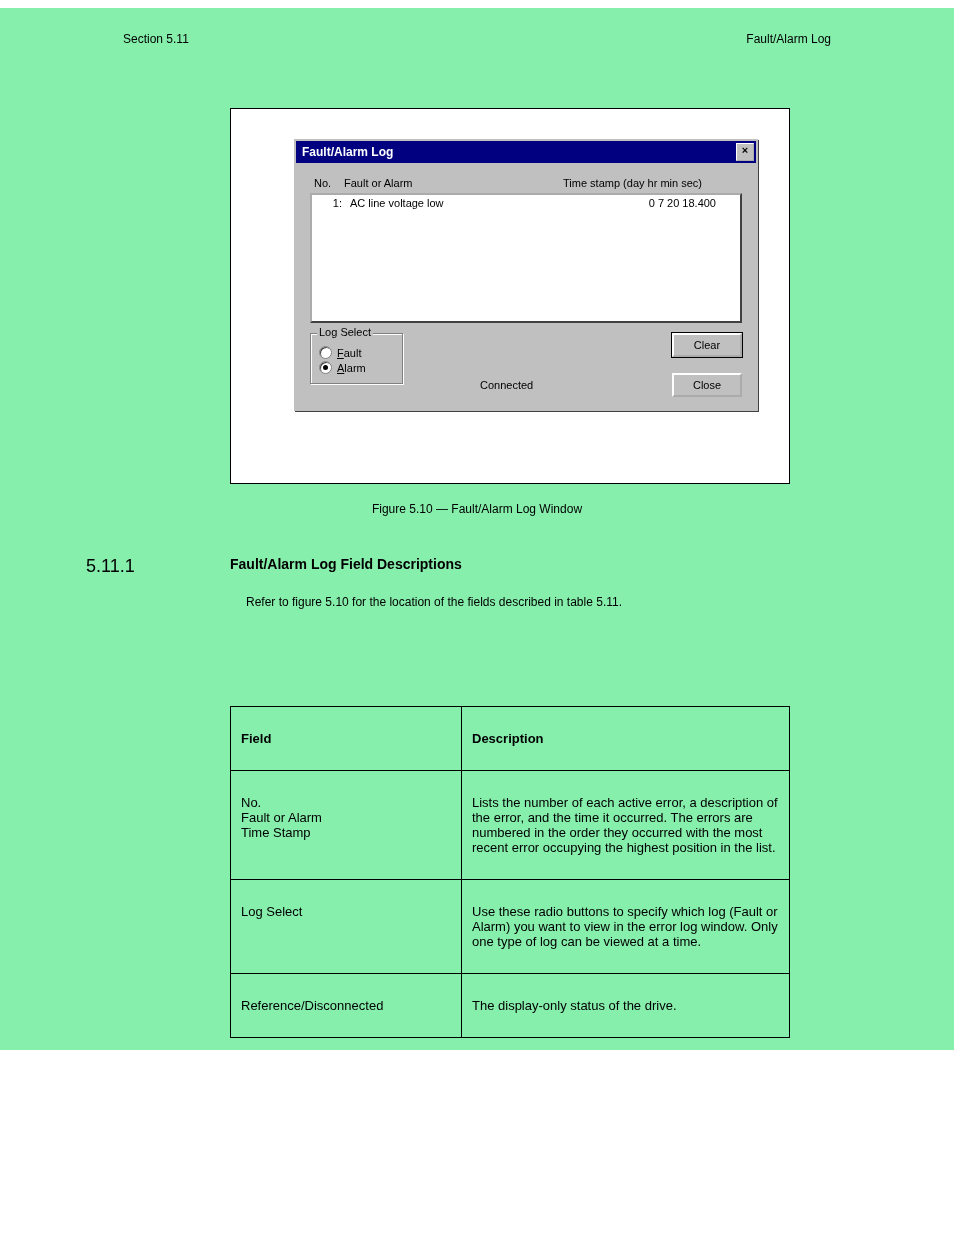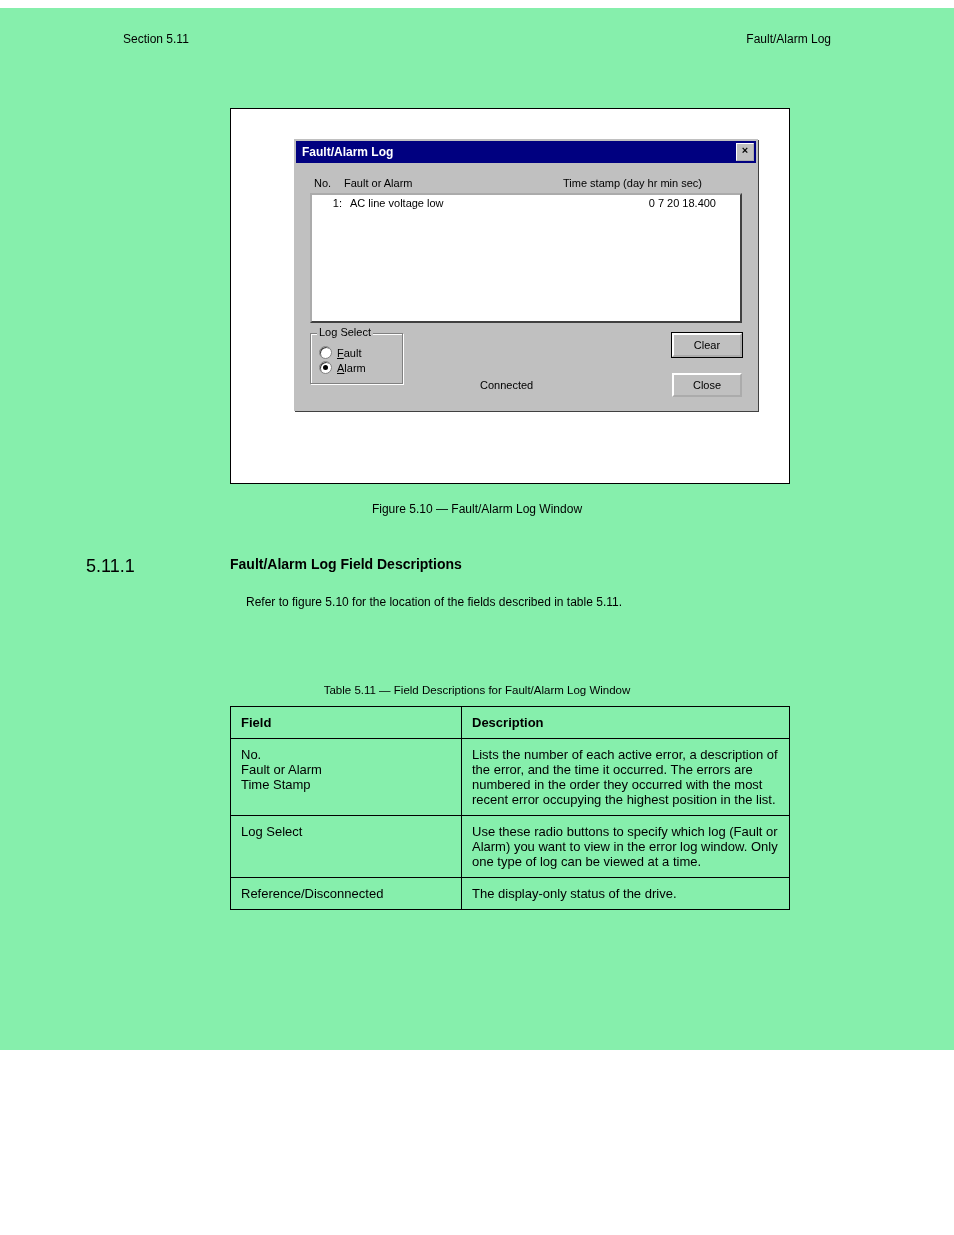--- a/index.html
+++ b/index.html
@@ -40,21 +40,21 @@
 
   .sec-label{position:absolute;left:86px;top:548px;font-weight:normal;font-size:18px}
   .sec-title{position:absolute;left:230px;top:548px;font-weight:bold;font-size:14px}
 
   .para1{position:absolute;left:246px;top:586px;width:560px;font-size:12px;line-height:1.45}
   .para2{position:absolute;left:230px;top:628px;width:560px;font-size:13px;line-height:1.45}
 
   .tbl-caption{position:absolute;left:0;right:0;top:676px;text-align:center;font-size:11.5px}
 
   table.doc{position:absolute;left:230px;top:698px;width:560px;border-collapse:collapse;font-size:13px}
-  table.doc th,table.doc td{border:1.5px solid #000;padding:8px 10px;vertical-align:top;text-align:left}
+  table.doc th,table.doc td{border:1.5px solid #000;padding:24px 10px;vertical-align:top;text-align:left}
   table.doc th{font-weight:bold}
   table.doc td.c0{width:210px}
 
   .footer{position:absolute;left:86px;right:123px;top:1120px;border-top:1px solid #000;display:flex;justify-content:space-between;padding-top:8px;font-size:12px}
 </style>
 </head>
 <body>
 
 <div class="page">
   <div class="page-header-block">
@@ -103,21 +103,20 @@
     </div>
   </div>
 
   <div class="fig-caption">Figure 5.10 — Fault/Alarm Log Window</div>
 
   <div class="sec-label">5.11.1</div>
   <div class="sec-title">Fault/Alarm Log Field Descriptions</div>
 
   <div class="para1">Refer to figure 5.10 for the location of the fields described in table 5.11.</div>
 
-  <div class="tbl-caption">Table 5.11 — Field Descriptions for Fault/Alarm Log Window</div>
 
   <table class="doc">
     <thead>
       <tr>
         <th class="c0">Field</th>
         <th>Description</th>
       </tr>
     </thead>
     <tbody>
       <tr>

